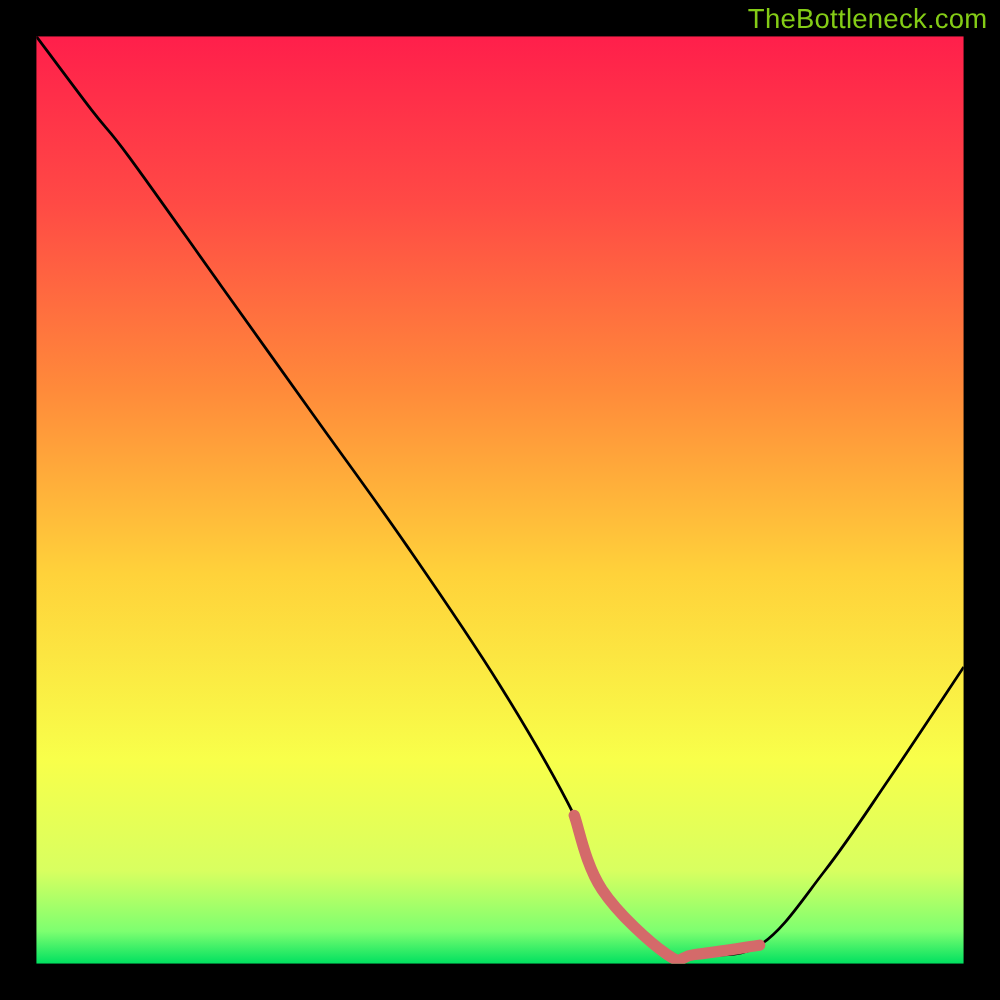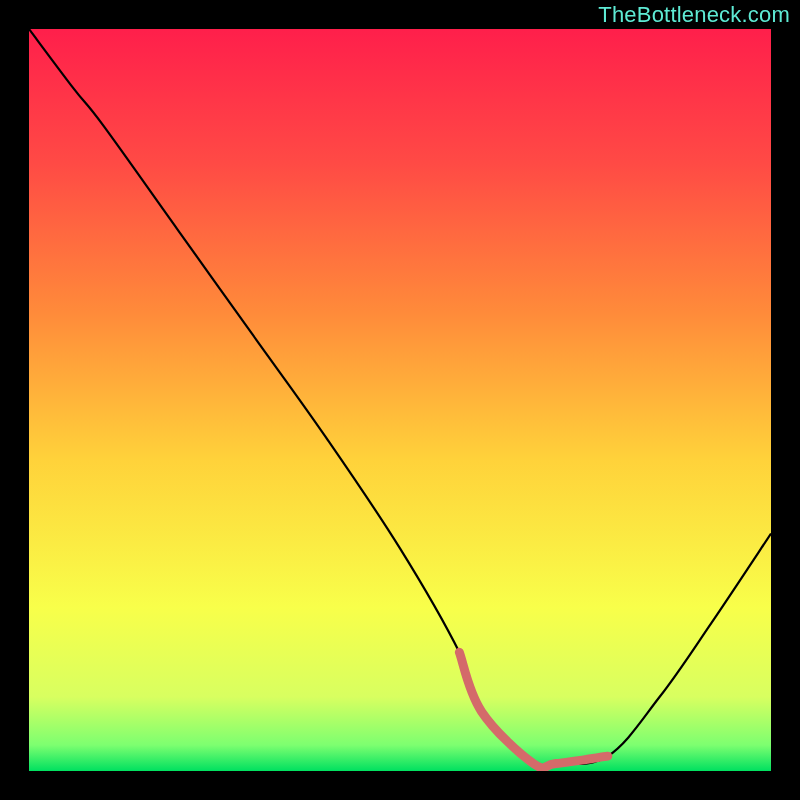--- a/index.html
+++ b/index.html
@@ -14,21 +14,21 @@
   .frame {
     position: relative;
     width: 800px;
     height: 800px;
     background: #000;
   }
   .watermark {
     position: absolute;
     top: 2px;
     right: 10px;
-    color: #5eead4;
+    color: #84cc16;
     font-size: 22px;
     font-weight: 500;
     letter-spacing: 0.2px;
     z-index: 10;
   }
   .plot {
     position: absolute;
     left: 29px;
     top: 29px;
     width: 742px;

